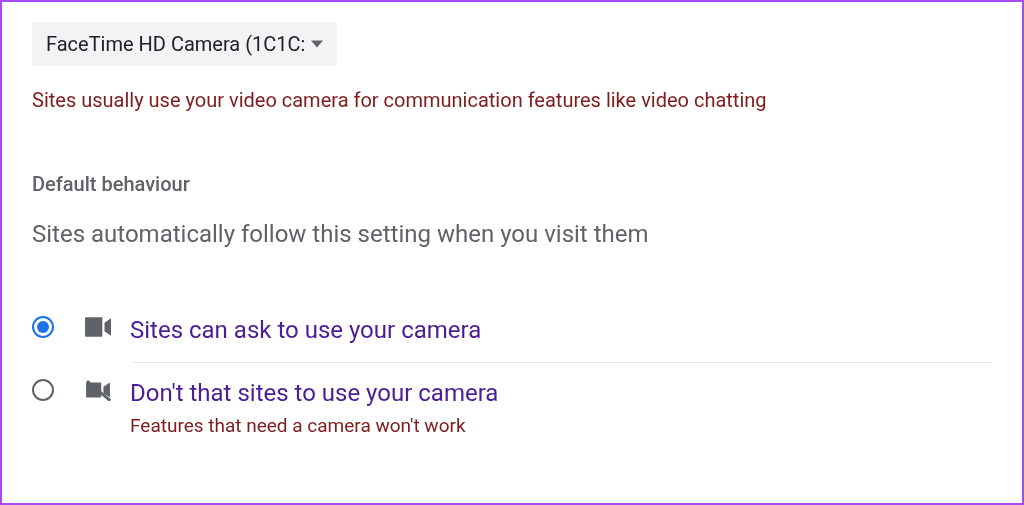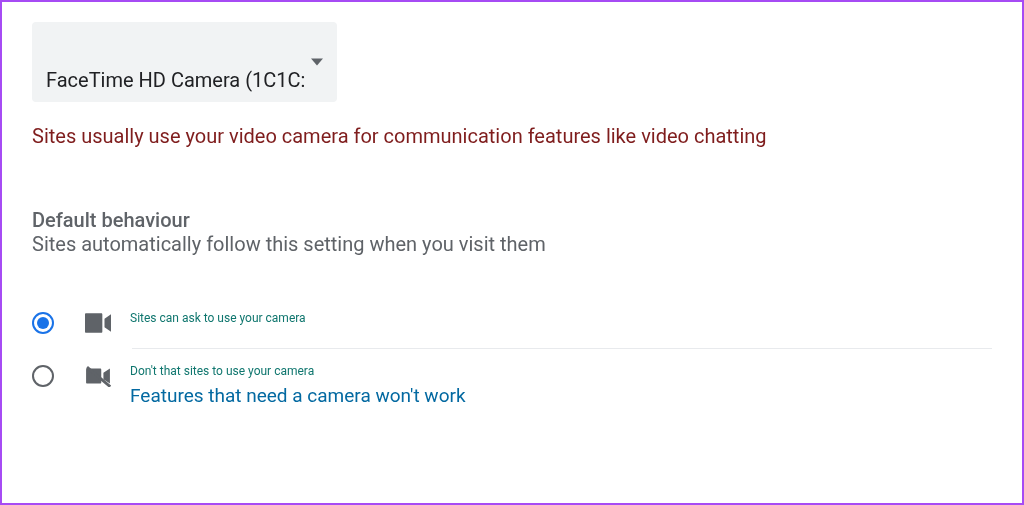--- a/index.html
+++ b/index.html
@@ -19,41 +19,41 @@
     padding: 10px 14px;
     font-size: 20px;
     color: #202124;
     cursor: pointer;
     margin-bottom: 22px;
     max-width: 340px;
   }
   .dropdown-label {
     white-space: nowrap;
     overflow: hidden;
-    margin-top: 36px;
   }
   .dropdown-caret {
     margin-left: 6px;
     display: inline-flex;
   }
   .dropdown-caret svg { width: 12px; height: 12px; fill: #5f6368; }
   .desc {
     font-size: 20px;
     color: #7f1d1d;
     margin-bottom: 60px;
   }
   .section-title {
     font-size: 20px;
     color: #5f6368;
     font-weight: 500;
+    margin-bottom: 24px;
   }
   .section-sub {
-    font-size: 20px;
+    font-size: 24px;
     color: #5f6368;
-    margin-bottom: 40px;
+    margin-bottom: 52px;
   }
   .option-row {
     display: flex;
     align-items: flex-start;
     padding: 14px 0;
     cursor: pointer;
   }
   .sep {
     border: none;
     border-top: 1px solid #e8eaed;
@@ -87,27 +87,27 @@
     flex: 0 0 28px;
     width: 28px;
     margin-right: 18px;
     margin-top: 2px;
     display: inline-flex;
     justify-content: center;
   }
   .opt-icon svg { width: 26px; height: 22px; fill: #5f6368; }
   .opt-text { flex: 1; }
   .opt-title {
-    font-size: 12px;
-    color: #0f766e;
+    font-size: 24px;
+    color: #4c1d95;
     line-height: 1.4;
   }
   .opt-sub {
     font-size: 19px;
-    color: #0369a1;
+    color: #7f1d1d;
     margin-top: 4px;
   }
 </style>
 </head>
 <body>
 
 
 
 <div class="dropdown">
   <span class="dropdown-label">FaceTime HD Camera (1C1C:</span>

